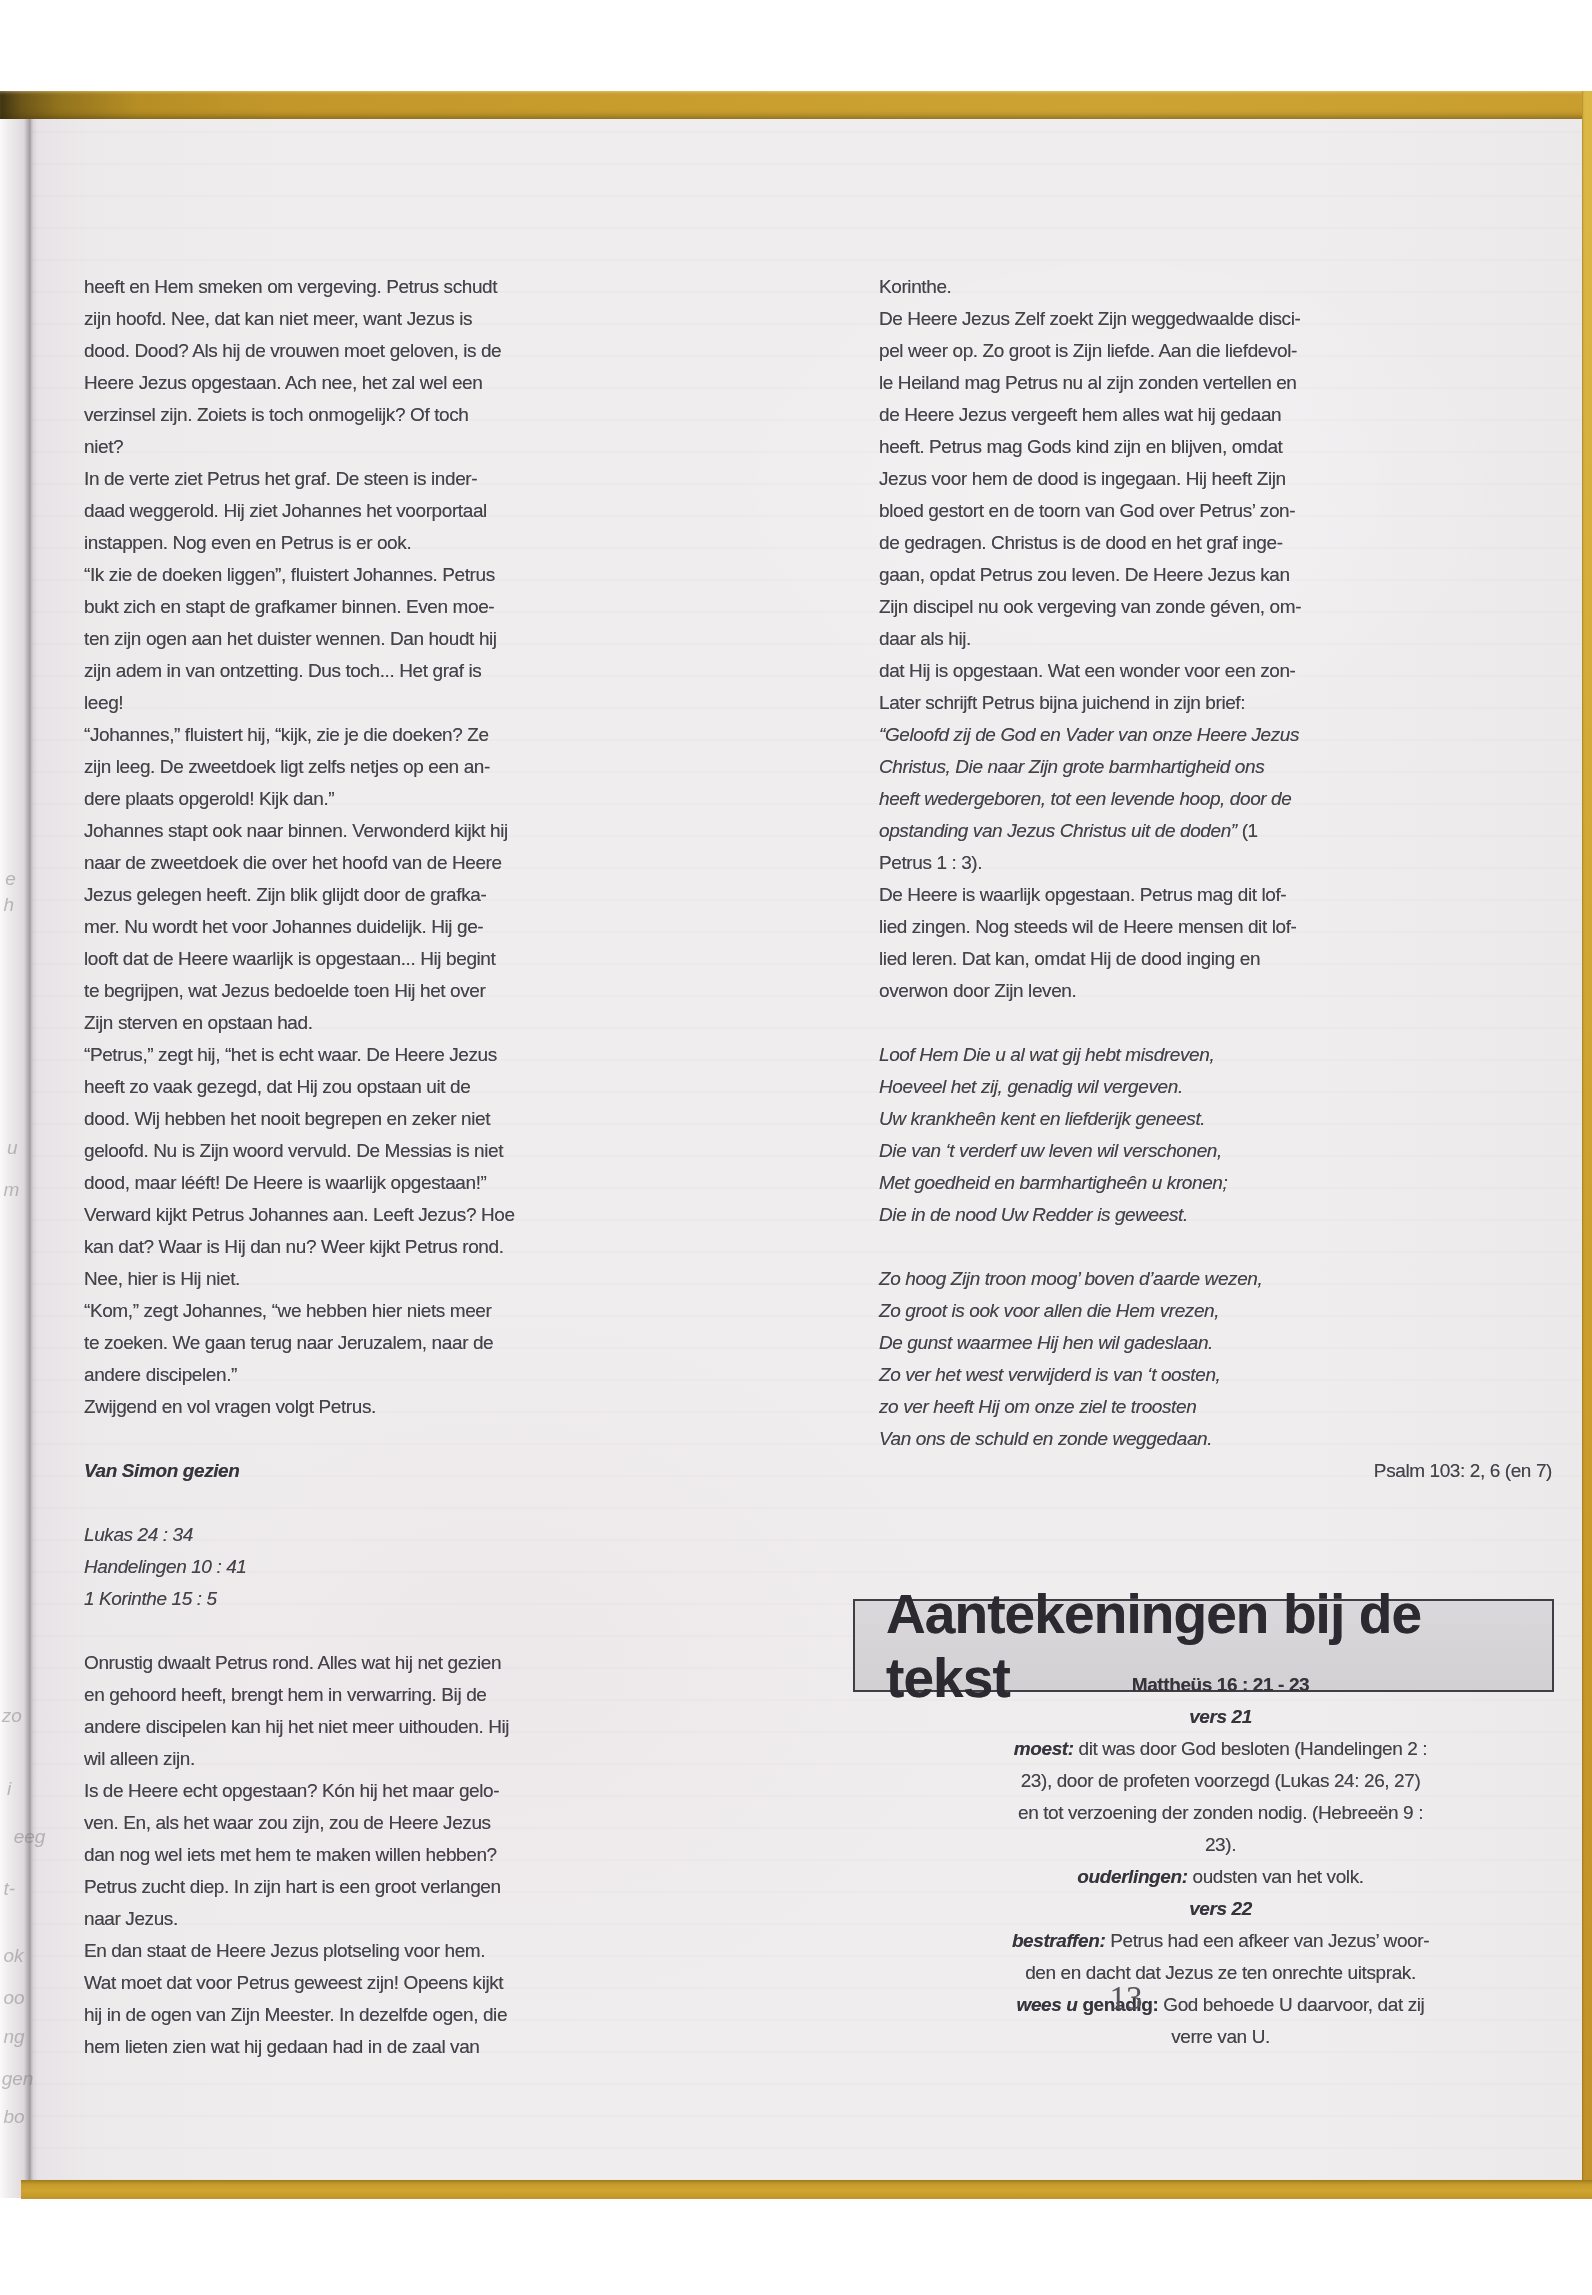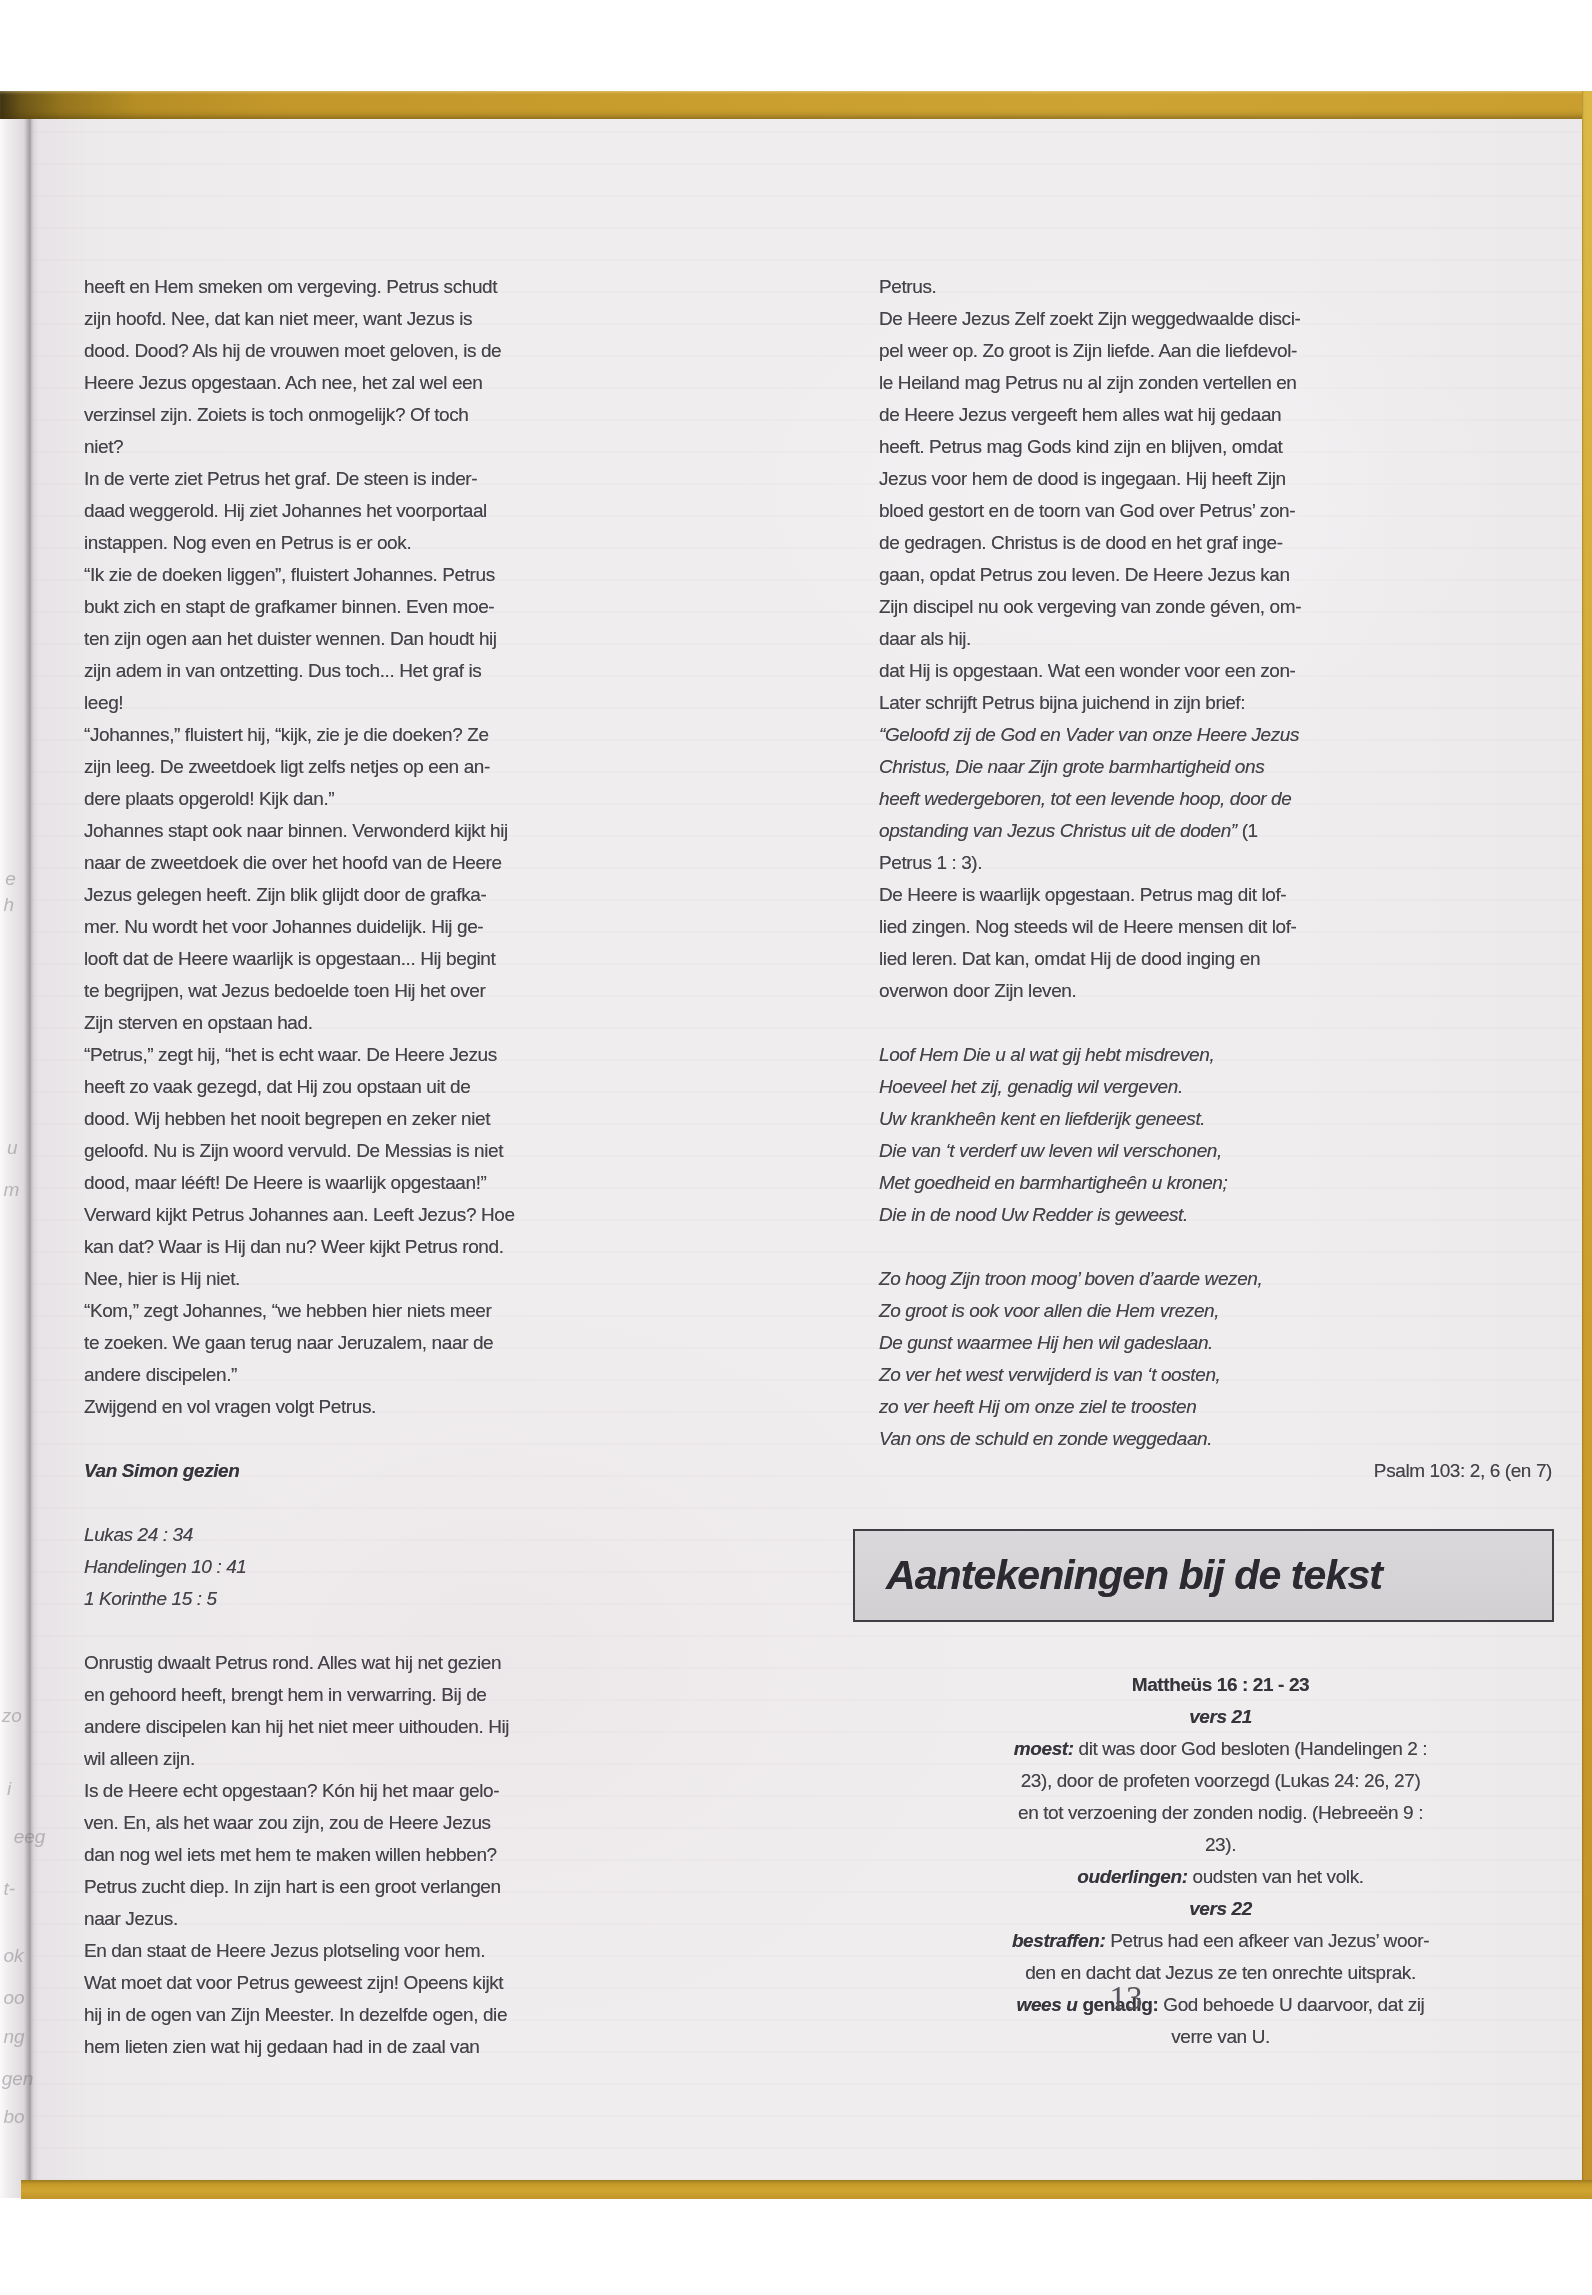--- a/index.html
+++ b/index.html
@@ -36,25 +36,25 @@
   .line{height:32px;line-height:32px;white-space:nowrap;}
   .line.right{text-align:right;}
   span.i{font-style:italic;}
   span.b{font-weight:700;color:#37343c;}
   span.bi{font-weight:700;font-style:italic;color:#37343c;margin-top:12px;}
   .col-left{left:84px;top:271px;width:701px;}
   .col-right{left:879px;top:271px;width:673px;}
   .col-notes{left:879px;top:1669px;width:683px;text-align:center;}
 
   
-  .notes-box{position:absolute;left:853px;top:1529px;width:701px;height:93px;box-sizing:border-box;
+  .notes-box{position:absolute;left:853px;top:1599px;width:701px;height:93px;box-sizing:border-box;
     border:2.6px solid #403e44;background:linear-gradient(180deg,#dbd8db,#d3d0d3);
     display:flex;align-items:center;padding-left:31px;
-    font-size:41px;font-weight:700;letter-spacing:-0.9px;color:#2c2a31;
-    text-shadow:0 0 0.5px rgba(44,42,49,.6);font-style:italic;}
+    font-size:55px;font-weight:700;letter-spacing:-0.9px;color:#2c2a31;
+    text-shadow:0 0 0.5px rgba(44,42,49,.6);}
 
   .page-num{position:absolute;left:1070px;top:1980px;width:112px;text-align:center;
     font-family:"Liberation Serif",serif;font-size:33px;color:#56535a;}
 
   .ghost{position:absolute;font-size:19px;font-style:italic;color:rgba(110,104,112,.42);filter:blur(0.5px);}
 </style>
 </head>
 <body>
 
 <div class="scene">
@@ -120,21 +120,21 @@
       <div class="line"><span>dan nog wel iets met hem te maken willen hebben?</span></div>
       <div class="line"><span>Petrus zucht diep. In zijn hart is een groot verlangen</span></div>
       <div class="line"><span>naar Jezus.</span></div>
       <div class="line"><span>En dan staat de Heere Jezus plotseling voor hem.</span></div>
       <div class="line"><span>Wat moet dat voor Petrus geweest zijn! Opeens kijkt</span></div>
       <div class="line"><span>hij in de ogen van Zijn Meester. In dezelfde ogen, die</span></div>
       <div class="line"><span>hem lieten zien wat hij gedaan had in de zaal van</span></div>
     </div>
 
   <div class="col col-right">
-      <div class="line"><span>Petrus.</span></div>
+      <div class="line"><span>Korinthe.</span></div>
       <div class="line"><span>De Heere Jezus Zelf zoekt Zijn weggedwaalde disci-</span></div>
       <div class="line"><span>pel weer op. Zo groot is Zijn liefde. Aan die liefdevol-</span></div>
       <div class="line"><span>le Heiland mag Petrus nu al zijn zonden vertellen en</span></div>
       <div class="line"><span>de Heere Jezus vergeeft hem alles wat hij gedaan</span></div>
       <div class="line"><span>heeft. Petrus mag Gods kind zijn en blijven, omdat</span></div>
       <div class="line"><span>Jezus voor hem de dood is ingegaan. Hij heeft Zijn</span></div>
       <div class="line"><span>bloed gestort en de toorn van God over Petrus’ zon-</span></div>
       <div class="line"><span>de gedragen. Christus is de dood en het graf inge-</span></div>
       <div class="line"><span>gaan, opdat Petrus zou leven. De Heere Jezus kan</span></div>
       <div class="line"><span>Zijn discipel nu ook vergeving van zonde géven, om-</span></div>

